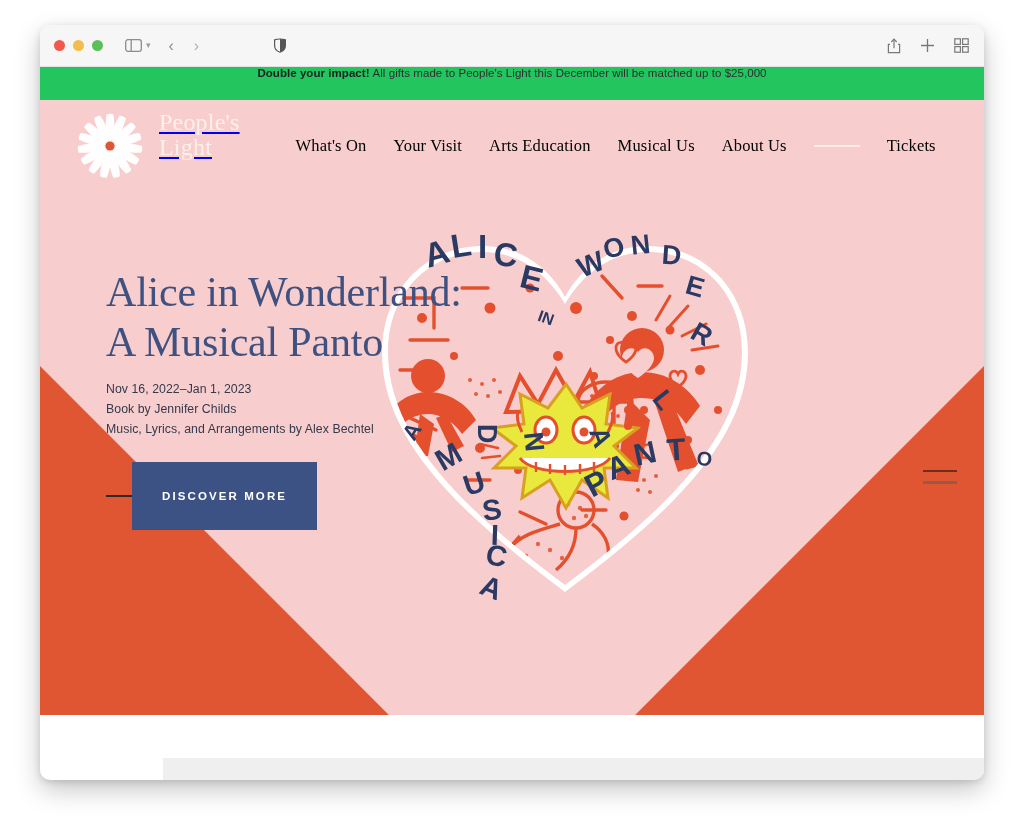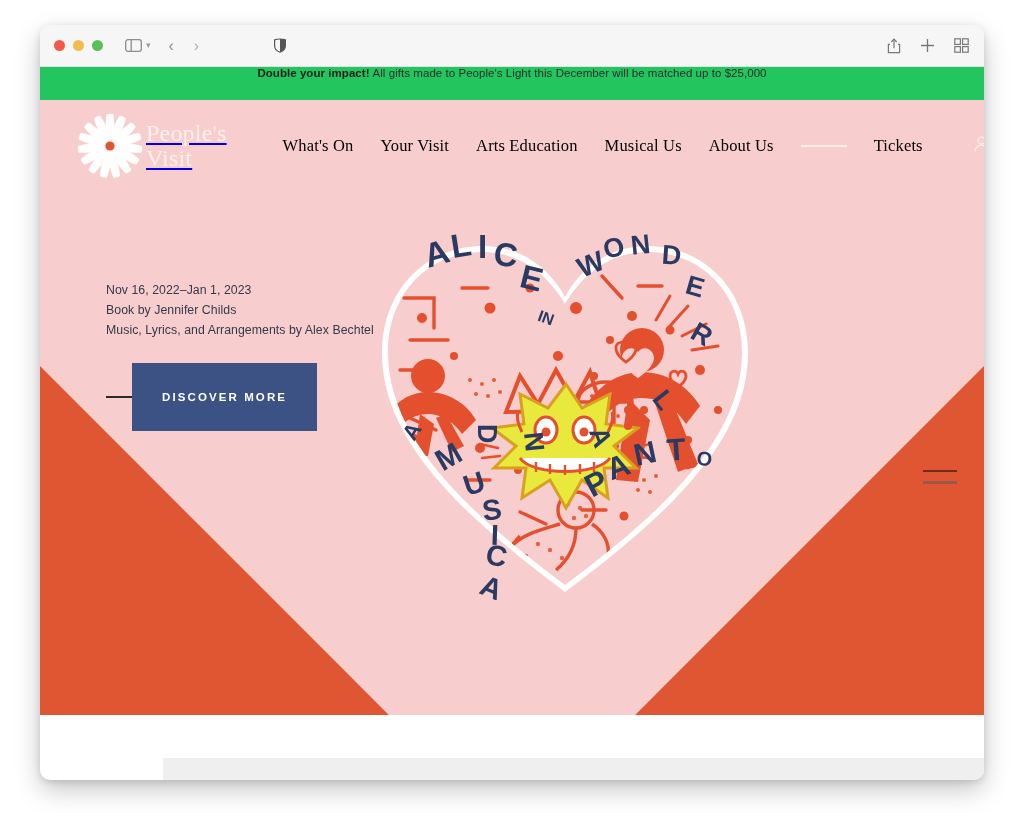--- a/index.html
+++ b/index.html
@@ -53,21 +53,21 @@
   .hero{position:relative;height:615px;background:#e05532;overflow:hidden;}
   .diamond{
     position:absolute;left:50%;top:-300px;transform:translateX(-50%) rotate(45deg);
     width:860px;height:860px;background:#f8cdcd;
   }
 
   
   .site-header{
     position:absolute;left:0;top:0;width:100%;height:92px;display:flex;align-items:center;z-index:5;
   }
-  .logo{display:flex;align-items:center;margin-left:34px;}
+  .logo{display:flex;align-items:flex-start;gap:13px;margin-left:34px;}
   .burst{width:72px;height:72px;position:relative;}
   .brand{
     font-family:"Liberation Serif",serif;color:#fdf0ea;font-size:24px;line-height:1.05;
     letter-spacing:.2px;
   }
 
   .nav{display:flex;align-items:center;gap:27px;margin-left:56px;}
   .nav a{
     font-family:"Liberation Serif",serif;font-size:16.5px;color:#000000;text-decoration:none;
     letter-spacing:.15px;white-space:nowrap;
@@ -190,21 +190,21 @@
                 <use href="#petals" transform="rotate(264)"></use>
                 <use href="#petals" transform="rotate(288)"></use>
                 <use href="#petals" transform="rotate(312)"></use>
                 <use href="#petals" transform="rotate(336)"></use>
                 <circle cx="0" cy="0" r="4.6" fill="#e05532"></circle>
               </g>
             </svg>
           </span>
           <span class="brand">
             <span>People's</span><br>
-            <span>Visit</span>
+            <span>Light</span>
           </span>
         </a>
 
         <nav class="nav">
           <a href="#">What's On</a>
           <a href="#">Your Visit</a>
           <a href="#">Arts Education</a>
           <a href="#">Musical Us</a>
           <a href="#">About Us</a>
           <span class="nav-divider"></span>
@@ -432,20 +432,22 @@
               <text x="24" y="-10" font-size="31" transform="rotate(-20)">A</text>
               <text x="50" y="-22" font-size="31" transform="rotate(-12)">N</text>
               <text x="78" y="-32" font-size="31" transform="rotate(-4)">T</text>
               <text x="100" y="-44" font-size="20" transform="rotate(6)">O</text>
             </g>
           </g>
         </svg>
       </div>
 
       <div class="hero-copy">
+        <h1 class="hero-title">Alice in Wonderland:
+A Musical Panto</h1>
         <div class="hero-meta">
           <div>Nov 16, 2022–Jan 1, 2023</div>
           <div>Book by Jennifer Childs</div>
           <div>Music, Lyrics, and Arrangements by Alex Bechtel</div>
         </div>
         <div class="cta-row">
           <span class="cta-dash"></span>
           <button class="cta">DISCOVER MORE</button>
         </div>
       </div>

